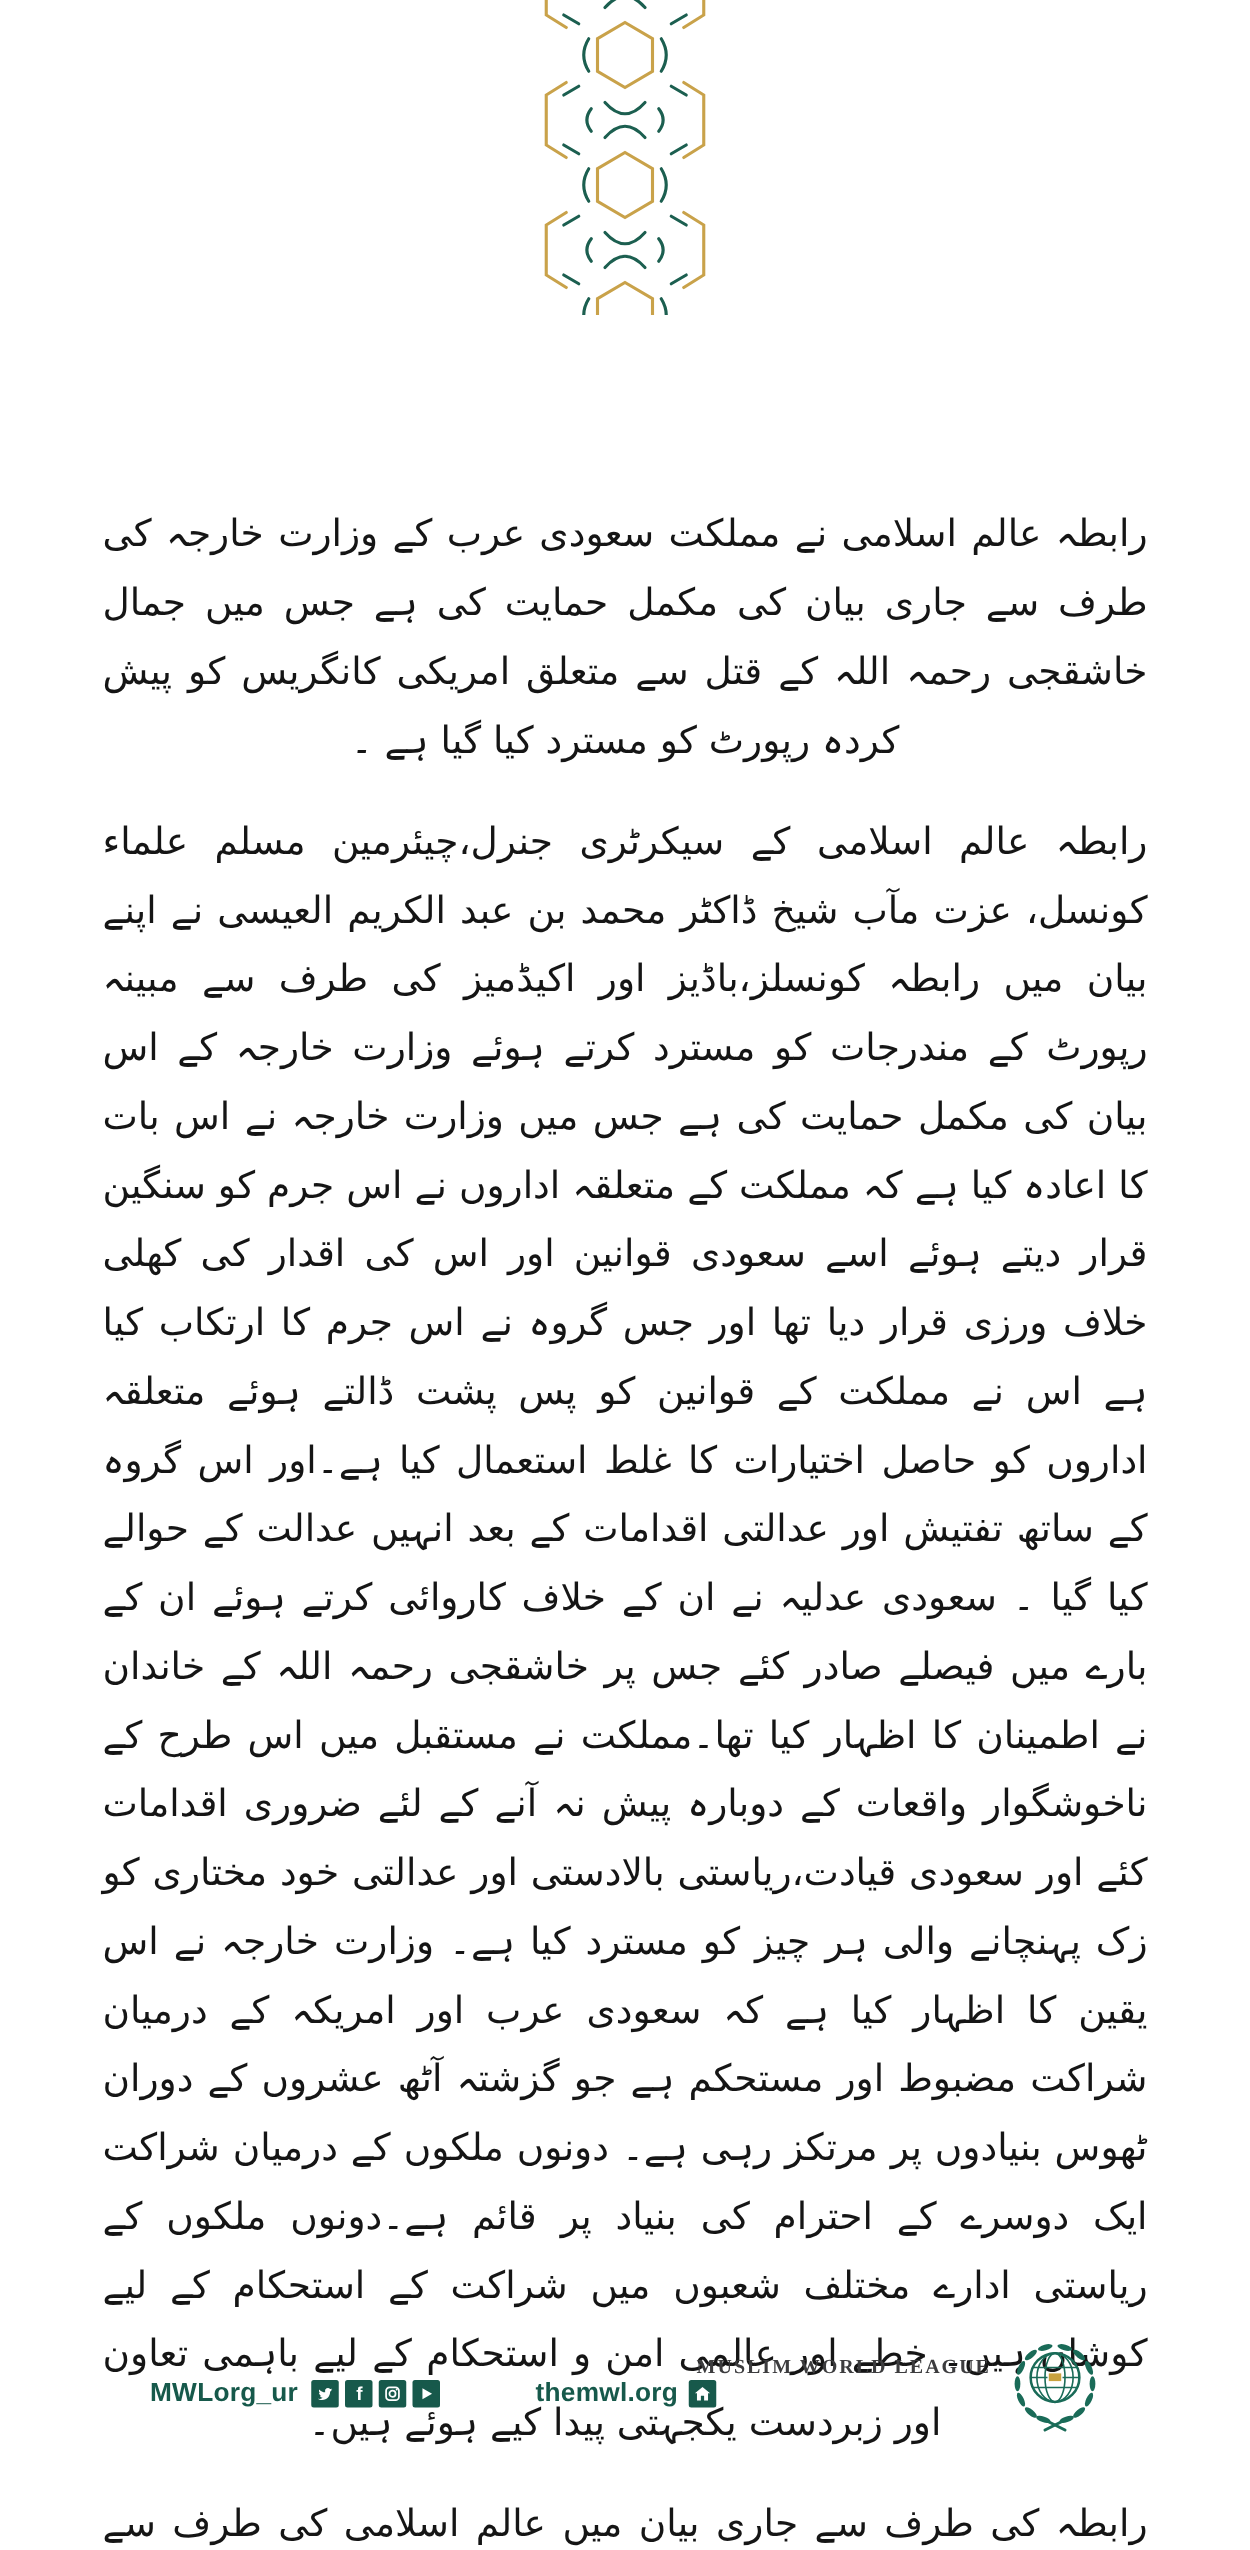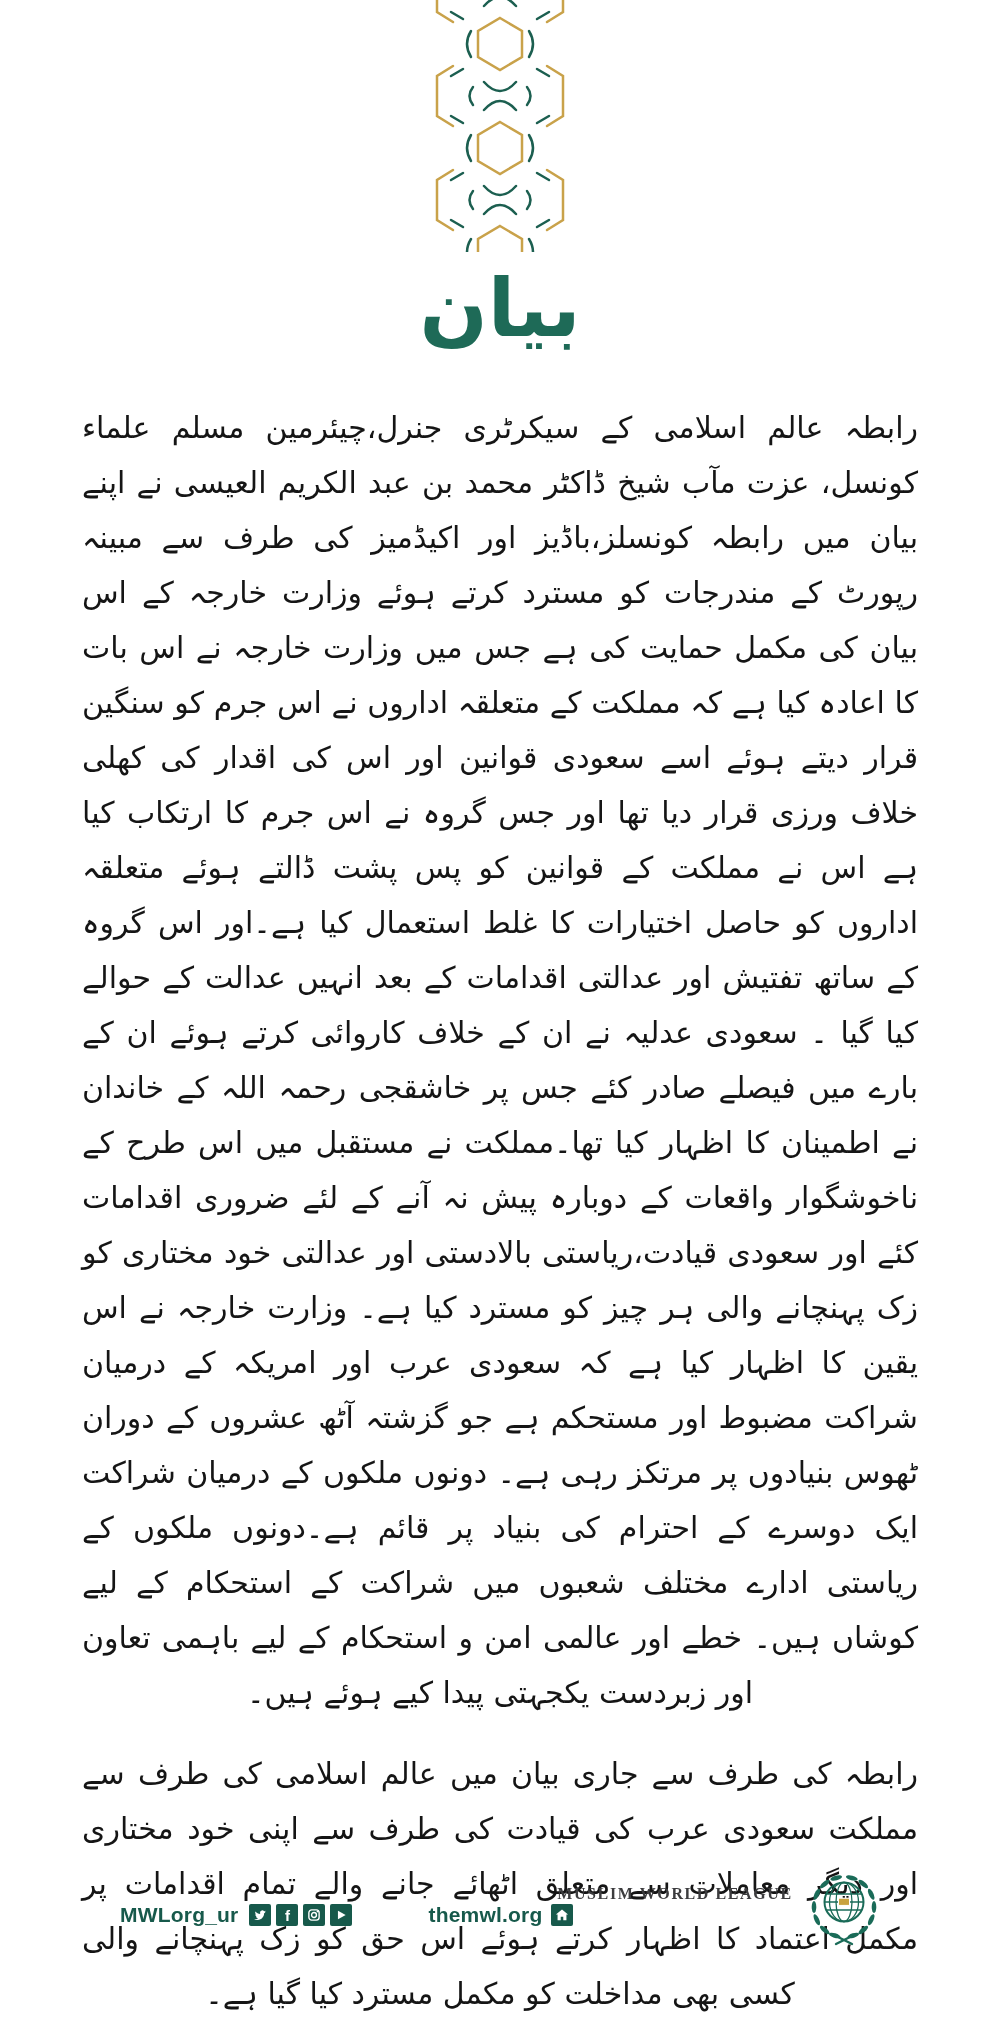--- a/index.html
+++ b/index.html
@@ -104,23 +104,23 @@
         <path d="M49 186 Q65 204 81 186" stroke="#1c5f50"></path>
         <path d="M49 214 Q65 196 81 214" stroke="#1c5f50"></path>
         <path d="M38 191 Q31 200 38 209" stroke="#1c5f50"></path>
         <path d="M92 191 Q99 200 92 209" stroke="#1c5f50"></path>
         <path d="M18 170 L2 180 L2 220 L18 230" stroke="#c9a24a"></path>
         <path d="M112 170 L128 180 L128 220 L112 230" stroke="#c9a24a"></path>
       </g>
     </g>
   </svg>
 
-  <div class="title">بیان</div>
 
   <div class="body-text">
+    <p>رابطہ عالم اسلامی نے مملکت سعودی عرب کے وزارت خارجہ کی طرف سے جاری بیان کی مکمل حمایت کی ہے جس میں جمال خاشقجی رحمہ اللہ کے قتل سے متعلق امریکی کانگریس کو پیش کردہ رپورٹ کو مسترد کیا گیا ہے ۔</p>
     <p>رابطہ عالم اسلامی کے سیکرٹری جنرل،چیئرمین مسلم علماء کونسل، عزت مآب شیخ ڈاکٹر محمد بن عبد الکریم العیسی نے اپنے بیان میں رابطہ کونسلز،باڈیز اور اکیڈمیز کی طرف سے مبینہ رپورٹ کے مندرجات کو مسترد کرتے ہوئے وزارت خارجہ کے اس بیان کی مکمل حمایت کی ہے جس میں وزارت خارجہ نے اس بات کا اعادہ کیا ہے کہ مملکت کے متعلقہ اداروں نے اس جرم کو سنگین قرار دیتے ہوئے اسے سعودی قوانین اور اس کی اقدار کی کھلی خلاف ورزی قرار دیا تھا اور جس گروہ نے اس جرم کا ارتکاب کیا ہے اس نے مملکت کے قوانین کو پس پشت ڈالتے ہوئے متعلقہ اداروں کو حاصل اختیارات کا غلط استعمال کیا ہے۔اور اس گروہ کے ساتھ تفتیش اور عدالتی اقدامات کے بعد انہیں عدالت کے حوالے کیا گیا ۔ سعودی عدلیہ نے ان کے خلاف کاروائی کرتے ہوئے ان کے بارے میں فیصلے صادر کئے جس پر خاشقجی رحمہ اللہ کے خاندان نے اطمینان کا اظہار کیا تھا۔مملکت نے مستقبل میں اس طرح کے ناخوشگوار واقعات کے دوبارہ پیش نہ آنے کے لئے ضروری اقدامات کئے اور سعودی قیادت،ریاستی بالادستی اور عدالتی خود مختاری کو زک پہنچانے والی ہر چیز کو مسترد کیا ہے۔ وزارت خارجہ نے اس یقین کا اظہار کیا ہے کہ سعودی عرب اور امریکہ کے درمیان شراکت مضبوط اور مستحکم ہے جو گزشتہ آٹھ عشروں کے دوران ٹھوس بنیادوں پر مرتکز رہی ہے۔ دونوں ملکوں کے درمیان شراکت ایک دوسرے کے احترام کی بنیاد پر قائم ہے۔دونوں ملکوں کے ریاستی ادارے مختلف شعبوں میں شراکت کے استحکام کے لیے کوشاں ہیں۔ خطے اور عالمی امن و استحکام کے لیے باہمی تعاون اور زبردست یکجہتی پیدا کیے ہوئے ہیں۔</p>
     <p>رابطہ کی طرف سے جاری بیان میں عالم اسلامی کی طرف سے مملکت سعودی عرب کی قیادت کی طرف سے اپنی خود مختاری اور دیگر معاملات سے متعلق اٹھائے جانے والے تمام اقدامات پر مکمل اعتماد کا اظہار کرتے ہوئے اس حق کو زک پہنچانے والی کسی بھی مداخلت کو مکمل مسترد کیا گیا ہے۔</p>
   </div>
 
   <div class="footer">
 
     <div class="social-row">
       <span class="handle">MWLorg_ur</span>
 
       <span class="iconbox first">

